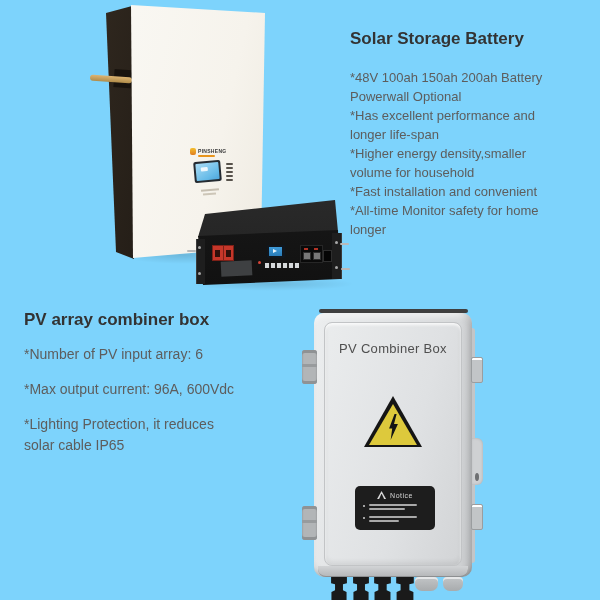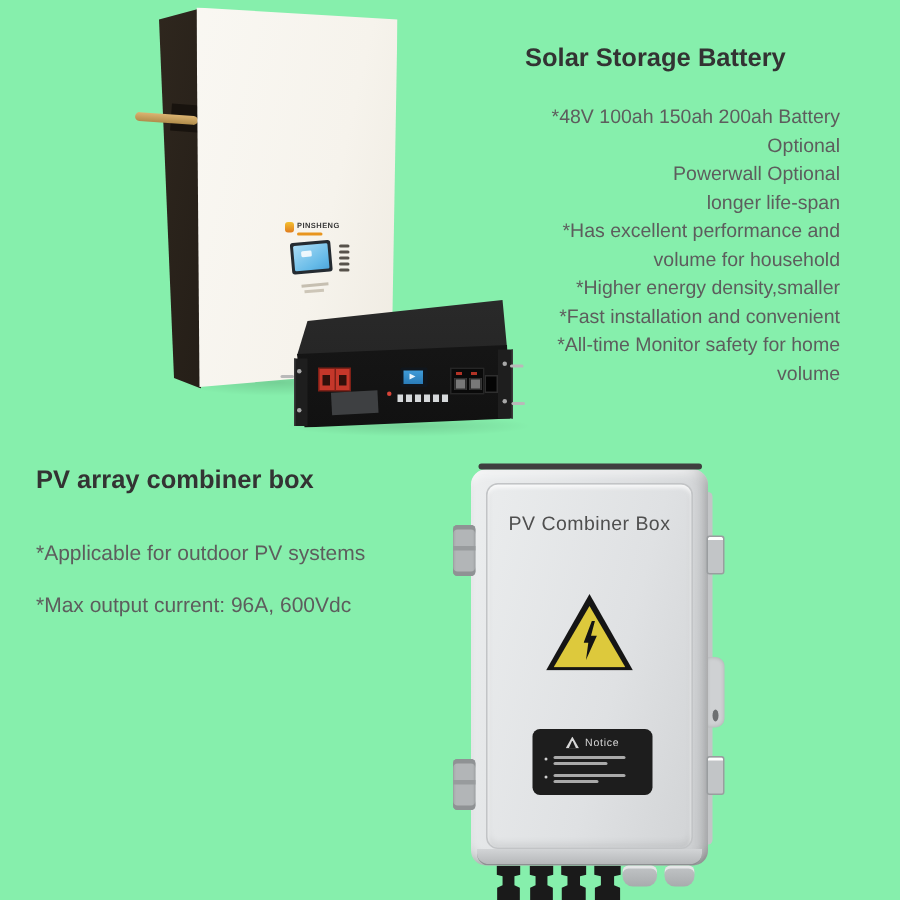--- a/index.html
+++ b/index.html
@@ -1,23 +1,23 @@
 <!DOCTYPE html>
 <html><head>
 <meta charset="utf-8">
 <style>
   html,body{margin:0;padding:0;background:#ffffff;}
-  #canvas{position:relative;width:600px;height:600px;background:#86efac;overflow:hidden;
+  #canvas{position:relative;width:600px;height:600px;background:#7dd3fc;overflow:hidden;
           font-family:"Liberation Sans", sans-serif;}
   .abs{position:absolute;}
 
   
   .sec-title{font-size:17px;font-weight:bold;color:#333;line-height:21px;}
   #battery-text{left:350px;top:28px;width:210px;}
-  #battery-lines{margin-top:19px;text-align:right;}
+  #battery-lines{margin-top:19px;}
   #battery-lines .tline{font-size:13px;line-height:19px;color:#5d5d5d;}
   #combiner-text{left:24px;top:309px;width:250px;}
   #combiner-text .para{margin-top:14px;}
   #combiner-text .para.first{margin-top:28px;}
   #combiner-text .tline{font-size:14px;line-height:21px;color:#5d5d5d;}
 
   
   #battery-image{left:60px;top:0;width:280px;height:300px;}
   .wb-shadow{left:60px;top:246px;width:130px;height:18px;
      background:radial-gradient(ellipse at center,rgba(0,0,0,.13),rgba(0,0,0,0) 70%);}
@@ -170,41 +170,44 @@
     </div>
     <div class="abs rk-led"></div>
     <div class="abs rk-strip"></div>
     <div class="abs rk-conn2"></div>
   </div>
 
   <div id="battery-text" class="abs">
     <div class="sec-title">Solar Storage Battery</div>
     <div id="battery-lines">
       <div class="tline">*48V 100ah 150ah 200ah Battery</div>
-      <div class="tline">Optional</div>
       <div class="tline">Powerwall Optional</div>
+      <div class="tline">*Has excellent performance and</div>
       <div class="tline">longer life-span</div>
-      <div class="tline">*Has excellent performance and</div>
+      <div class="tline">*Higher energy density,smaller</div>
       <div class="tline">volume for household</div>
-      <div class="tline">*Higher energy density,smaller</div>
       <div class="tline">*Fast installation and convenient</div>
       <div class="tline">*All-time Monitor safety for home</div>
-      <div class="tline">volume</div>
+      <div class="tline">longer</div>
     </div>
   </div>
 
   <div id="combiner-text" class="abs">
     <div class="sec-title">PV array combiner box</div>
-    <div class="para first">
-      <div class="tline">*Applicable for outdoor PV systems</div>
+    <div class="para">
+      <div class="tline">*Number of PV input array: 6</div>
     </div>
     <div class="para">
     </div>
     <div class="para">
       <div class="tline">*Max output current: 96A, 600Vdc</div>
+    </div>
+    <div class="para">
+      <div class="tline">*Lighting Protection, it reduces</div>
+      <div class="tline">solar cable IP65</div>
     </div>
   </div>
 
   <div id="combiner-image" class="abs">
     <div class="abs cb-sidewall"></div>
     <div class="abs cb-flange"></div>
     <div class="abs cb-flange-hole"></div>
     <div class="abs cb-body"></div>
     <div class="abs cb-topseam"></div>
     <div class="abs cb-door"></div>

